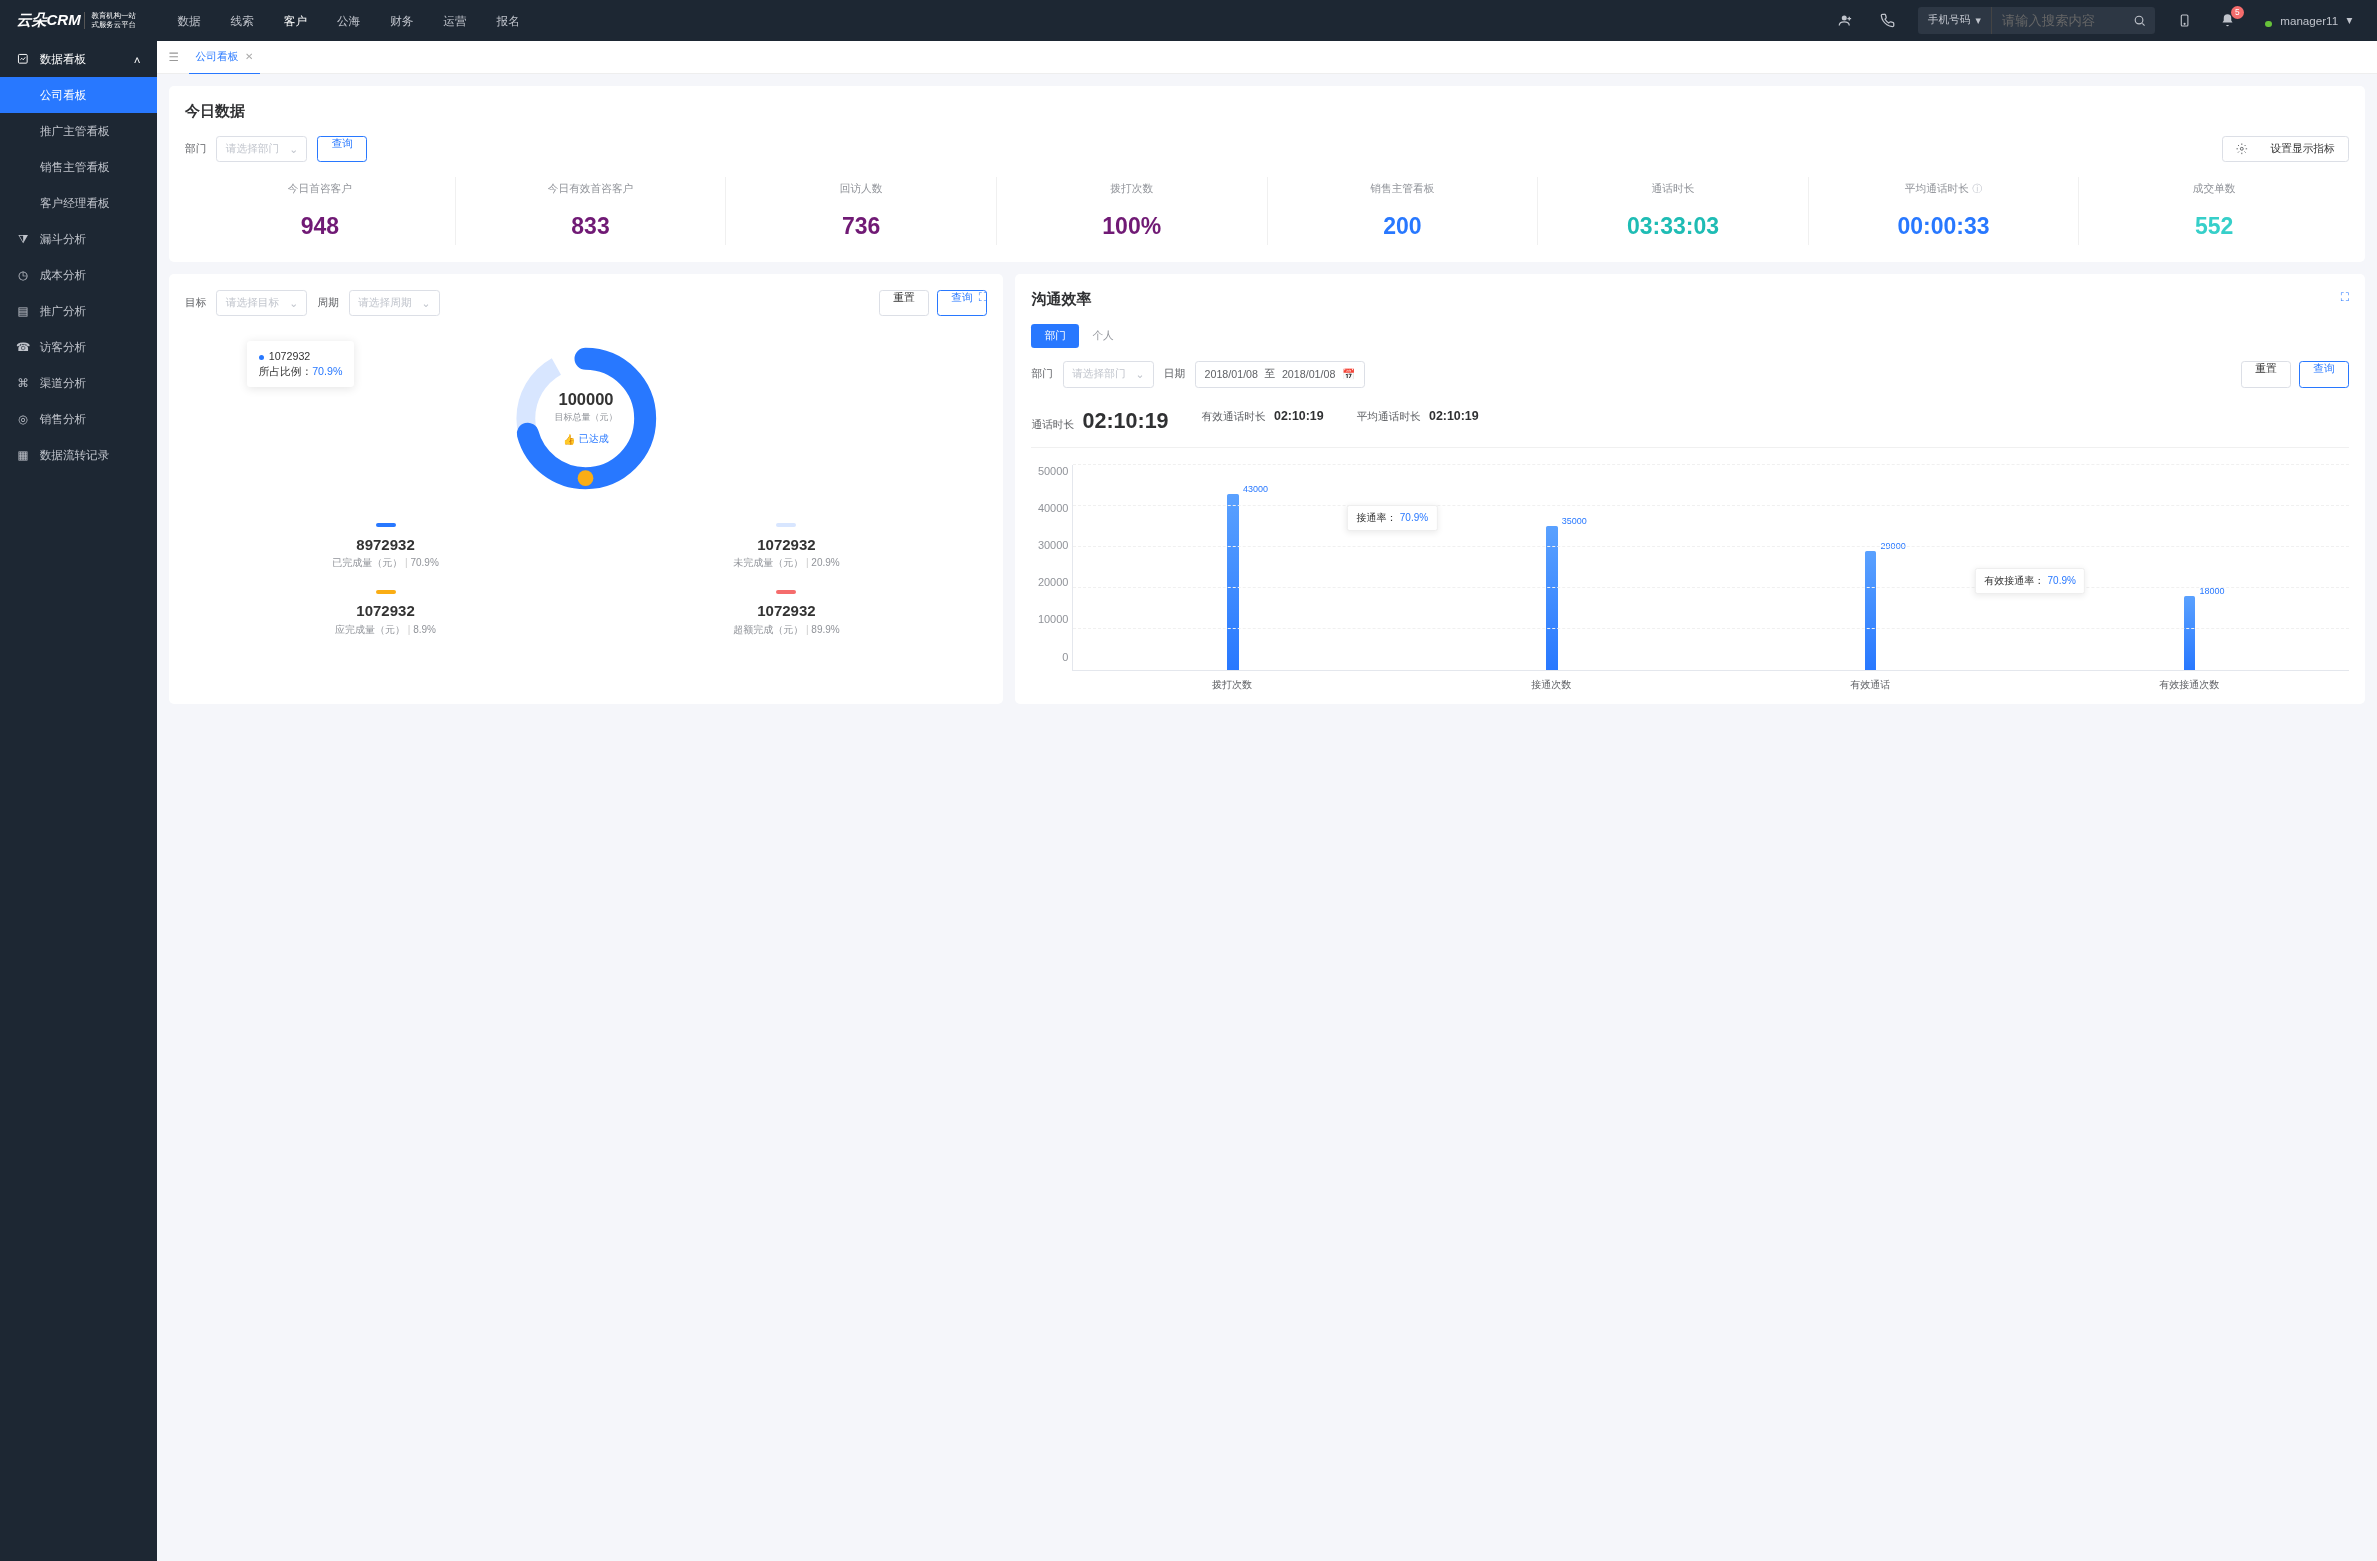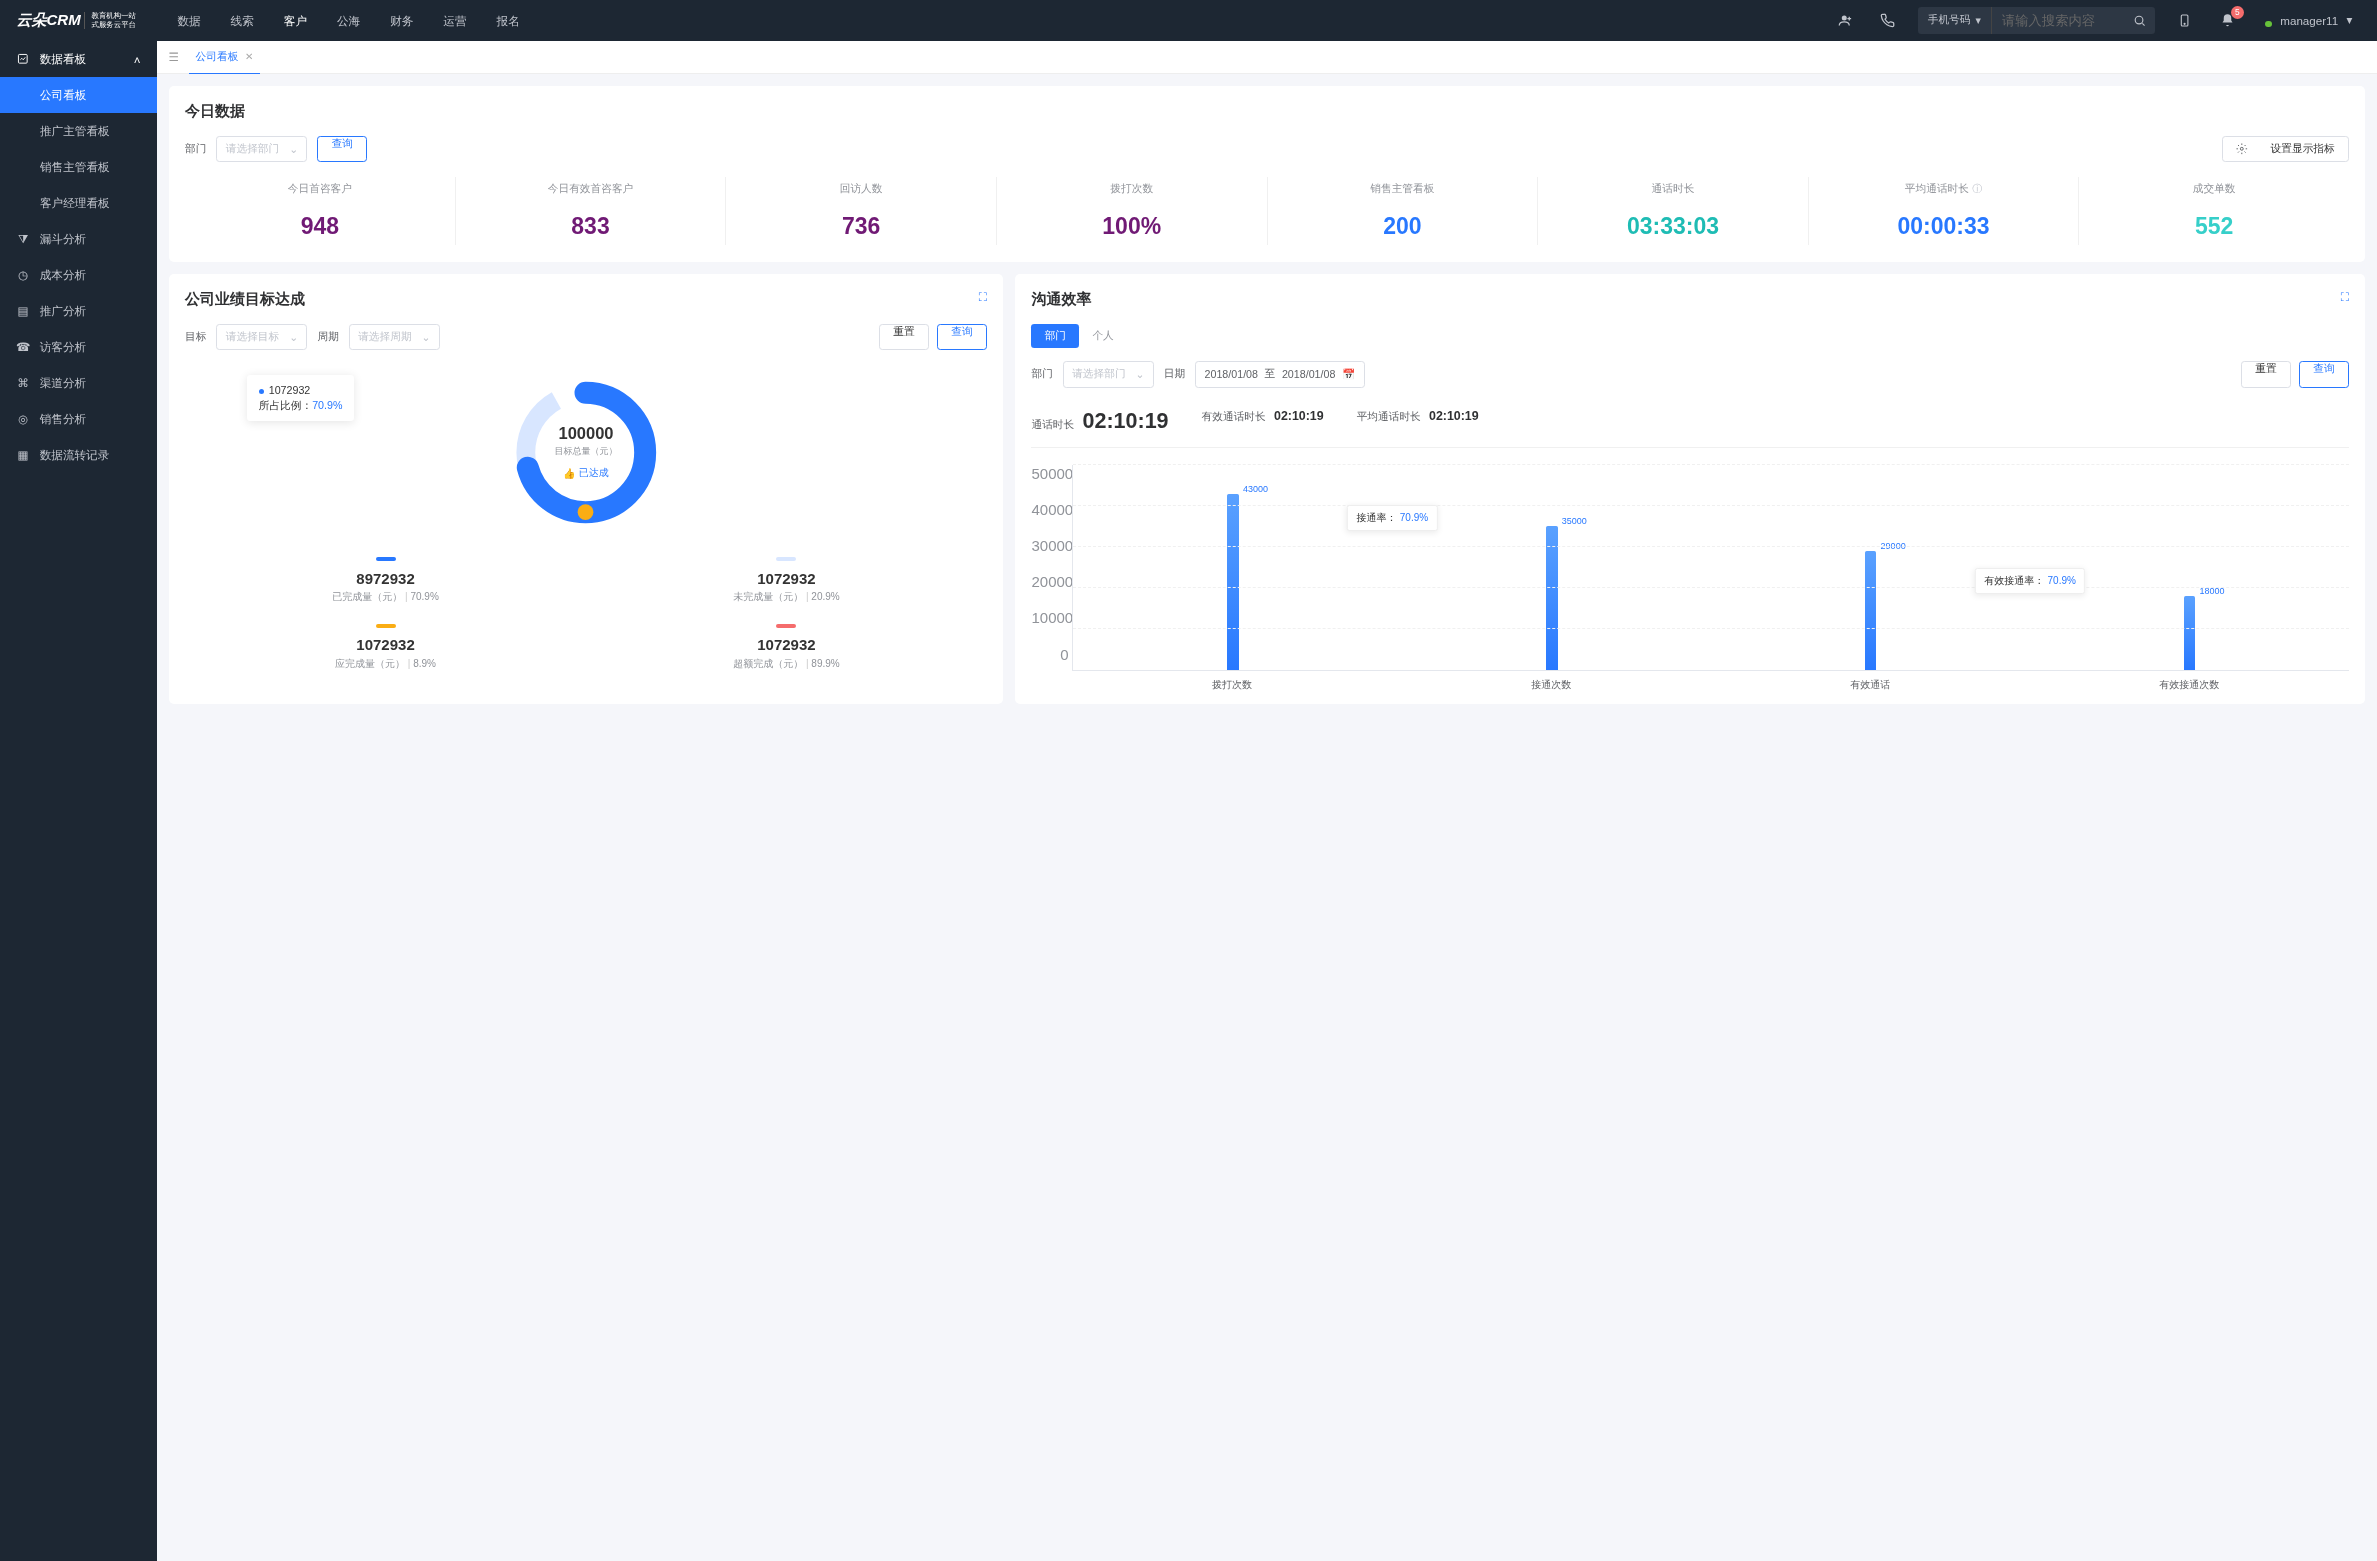--- a/index.html
+++ b/index.html
@@ -74,21 +74,21 @@
 .seg-tabs{display:flex;gap:0;margin-bottom:13.2px}
 .seg-tab{padding:5px 13.2px;font-size:10.7px;border-radius:3.3px;cursor:pointer;color:#909399}
 .seg-tab.active{background:#2878ff;color:#fff}
 .filter-row2{display:flex;align-items:center;gap:10px;margin-bottom:13.2px;flex-wrap:wrap}
 .date-range{border:0.8px solid #dcdfe6;border-radius:3.3px;height:26.4px;display:flex;align-items:center;padding:0 8.3px;gap:6.6px;font-size:10.7px;color:#606266}
 .metric-row{display:flex;gap:33px;padding:8.3px 0 13.2px;border-bottom:0.8px solid #f0f0f0;margin-bottom:8.3px}
 .metric{display:flex;align-items:baseline;gap:8.3px;font-size:10.7px;color:#606266}
 .metric .big{font-size:21.5px;font-weight:600;color:#303133}
 .metric .val{font-size:12.4px;font-weight:600;color:#303133}
 .barchart{position:relative;padding:8.3px 0 0 41px;height:231px}
-.y-axis{position:absolute;left:0;top:8.3px;bottom:25px;width:37px;display:flex;flex-direction:column;justify-content:space-between;text-align:right;font-size:15px;color:#909399}
+.y-axis{position:absolute;left:0;top:8.3px;bottom:25px;width:37px;display:flex;flex-direction:column;justify-content:space-between;text-align:right;font-size:11px;color:#909399}
 .plot{position:relative;height:206px;border-left:0.8px solid #e4e7ed;border-bottom:0.8px solid #e4e7ed}
 .gridline{position:absolute;left:0;right:0;border-top:0.8px dashed #f0f0f0}
 .bars{position:absolute;inset:0;display:flex;justify-content:space-around;align-items:flex-end}
 .bar-col{display:flex;flex-direction:column;align-items:center;position:relative;height:100%}
 .bar{width:11.6px;background:linear-gradient(#5aa1ff,#2878ff);border-radius:1.7px 1.7px 0 0;position:absolute;bottom:0}
 .bar-label{position:absolute;font-size:9px;color:#2878ff;white-space:nowrap}
 .x-labels{display:flex;justify-content:space-around;font-size:10px;color:#606266;margin-top:6.6px}
 .anno-box{position:absolute;background:#fff;border:0.8px solid #eee;box-shadow:0 1.7px 6.6px rgba(0,0,0,.08);border-radius:2.5px;padding:5px 8.3px;font-size:10px;white-space:nowrap}
 .anno-box .rate{color:#2878ff;margin-left:3.3px}
 .info-icon{color:#c0c4cc;font-size:10px}
@@ -278,21 +278,20 @@
               <div class="stat">
                 <div class="stat-label">成交单数</div>
                 <div class="stat-value c-cyan">552</div>
               </div>
             </div>
         </div>
 
         <div class="row2">
           <div class="col col-left">
             <span class="expand-icon">⛶</span>
-            <div class="card-title">公司业绩目标达成</div>
             <div class="filter-row" style="flex-wrap:wrap">
               <span class="label">目标</span>
               <div class="select">
                   <span>请选择目标</span>
                   <span>⌄</span>
                 </div>
               <span class="label">周期</span>
               <div class="select">
                   <span>请选择周期</span>
                   <span>⌄</span>

